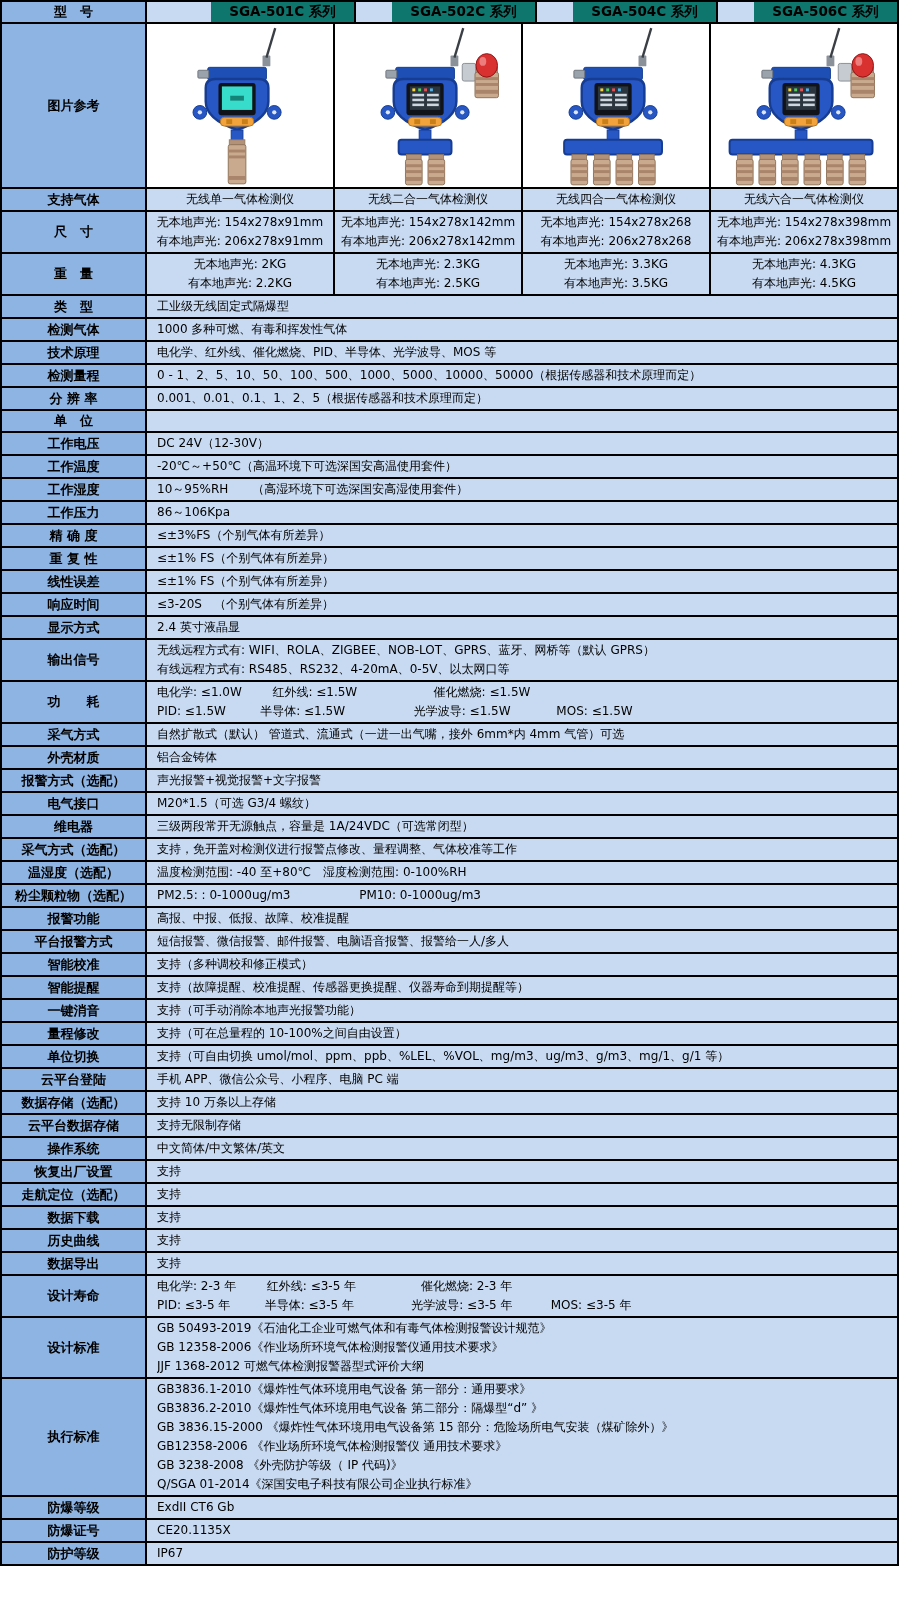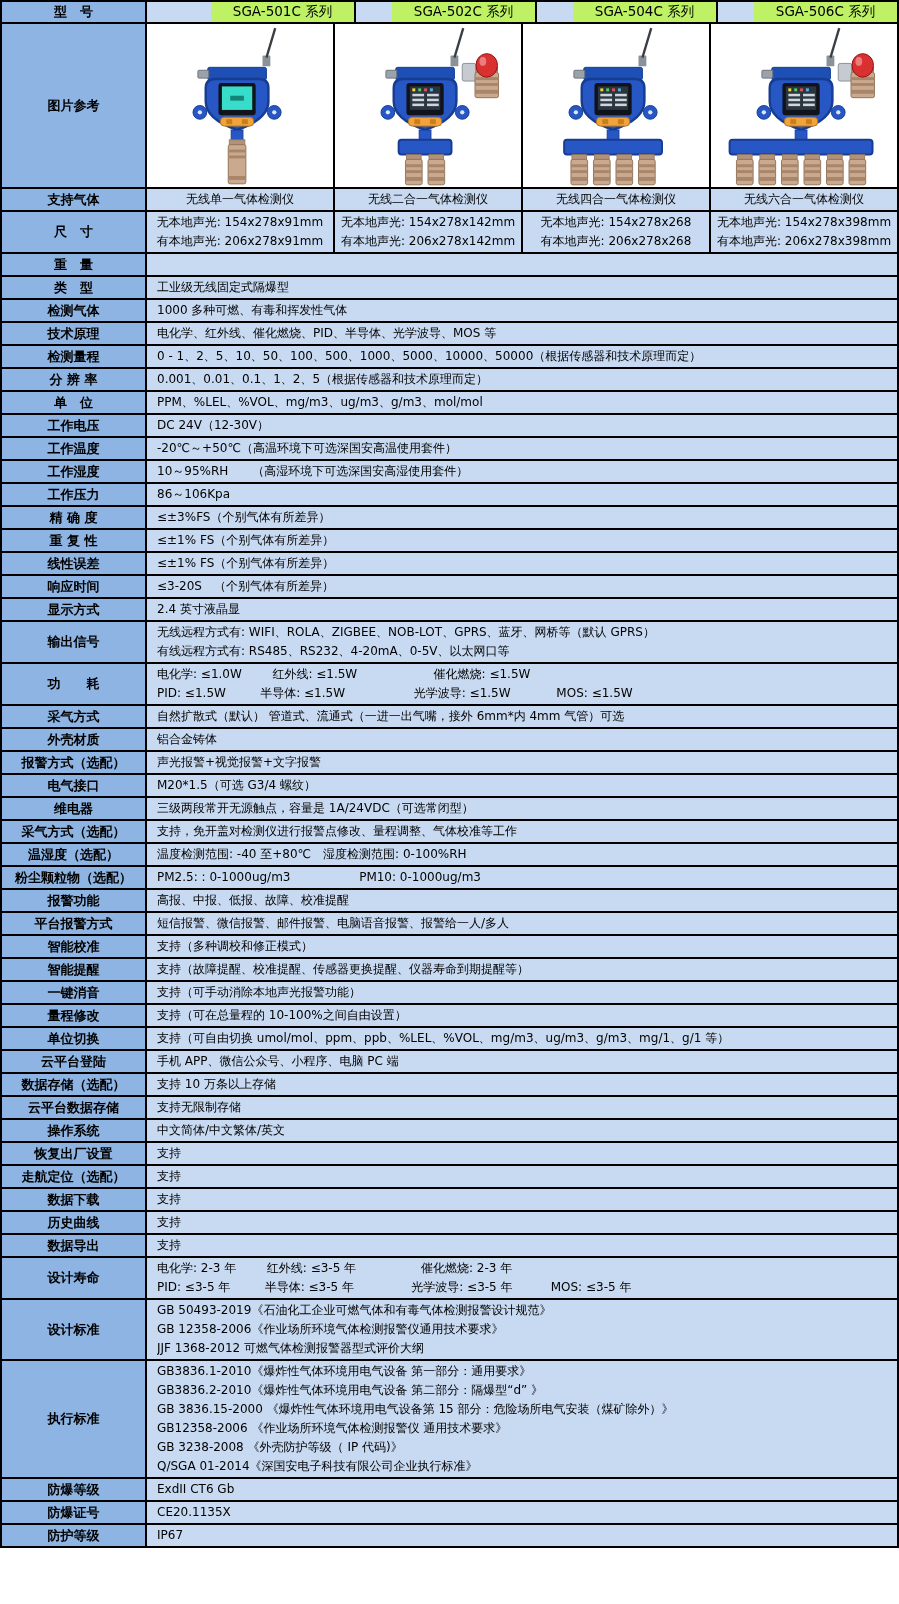--- a/index.html
+++ b/index.html
@@ -9,21 +9,21 @@
   .row:last-child{border-bottom:none;}
   .label-cell{flex:0 0 145px;box-sizing:border-box;background:var(--label-bg,#8DB4E2);border-right:2px solid var(--border,#000);
     display:flex;align-items:center;justify-content:center;text-align:center;
     font-weight:bold;font-size:13px;padding:2px 5px;line-height:16px;}
   .value-flex{flex:1;display:flex;min-width:0;}
   .gcell{flex:1;box-sizing:border-box;border-right:2px solid var(--border,#000);
     display:flex;flex-direction:column;align-items:center;justify-content:space-evenly;
     text-align:center;font-size:12px;padding:1px 2px;min-width:0;background:var(--value-bg,#C8DAF2);}
   .gcell:last-child{border-right:none;}
   .header-row{min-height:22px;gap:28px;}
-  .header-row .gcell{background:#bef264;font-weight:normal;font-size:13.5px;justify-content:center;margin-left:36px;}
+  .header-row .gcell{background:#0f766e;font-weight:bold;font-size:13.5px;justify-content:center;margin-left:36px;}
   .img-row .gcell{background:#fff;height:163px;justify-content:flex-end;padding:0;overflow:hidden;}
   .grid-row{min-height:23px;}
   .cell-line{line-height:19px;white-space:pre-wrap;}
   .spec-row{min-height:21px;}
   .spec-value{flex:1;display:flex;flex-direction:column;justify-content:flex-start;
     padding:1px 6px 1px 10px;font-size:12px;min-width:0;background:var(--value-bg,#C8DAF2);}
   .spec-line{line-height:19px;white-space:pre-wrap;overflow:hidden;}
 </style>
 </head>
 <body>
@@ -297,20 +297,38 @@
           <div class="cell-line">有本地声光: 206x278x268</div>
         </div>
         <div class="gcell">
           <div class="cell-line">无本地声光: 154x278x398mm</div>
           <div class="cell-line">有本地声光: 206x278x398mm</div>
         </div>
       </div>
     </div>
     <div class="row grid-row">
       <div class="label-cell">重　量</div>
+      <div class="value-flex">
+        <div class="gcell">
+          <div class="cell-line">无本地声光: 2KG</div>
+          <div class="cell-line">有本地声光: 2.2KG</div>
+        </div>
+        <div class="gcell">
+          <div class="cell-line">无本地声光: 2.3KG</div>
+          <div class="cell-line">有本地声光: 2.5KG</div>
+        </div>
+        <div class="gcell">
+          <div class="cell-line">无本地声光: 3.3KG</div>
+          <div class="cell-line">有本地声光: 3.5KG</div>
+        </div>
+        <div class="gcell">
+          <div class="cell-line">无本地声光: 4.3KG</div>
+          <div class="cell-line">有本地声光: 4.5KG</div>
+        </div>
+      </div>
     </div>
     <div class="row spec-row">
       <div class="label-cell">类　型</div>
       <div class="spec-value">
         <div class="spec-line">工业级无线固定式隔爆型</div>
       </div>
     </div>
     <div class="row spec-row">
       <div class="label-cell">检测气体</div>
       <div class="spec-value">
@@ -330,23 +348,20 @@
       </div>
     </div>
     <div class="row spec-row">
       <div class="label-cell">分 辨 率</div>
       <div class="spec-value">
         <div class="spec-line">0.001、0.01、0.1、1、2、5（根据传感器和技术原理而定）</div>
       </div>
     </div>
     <div class="row spec-row">
       <div class="label-cell">单　位</div>
-      <div class="spec-value">
-        <div class="spec-line">PPM、%LEL、%VOL、mg/m3、ug/m3、g/m3、mol/mol</div>
-      </div>
     </div>
     <div class="row spec-row">
       <div class="label-cell">工作电压</div>
       <div class="spec-value">
         <div class="spec-line">DC 24V（12-30V）</div>
       </div>
     </div>
     <div class="row spec-row">
       <div class="label-cell">工作温度</div>
       <div class="spec-value">

